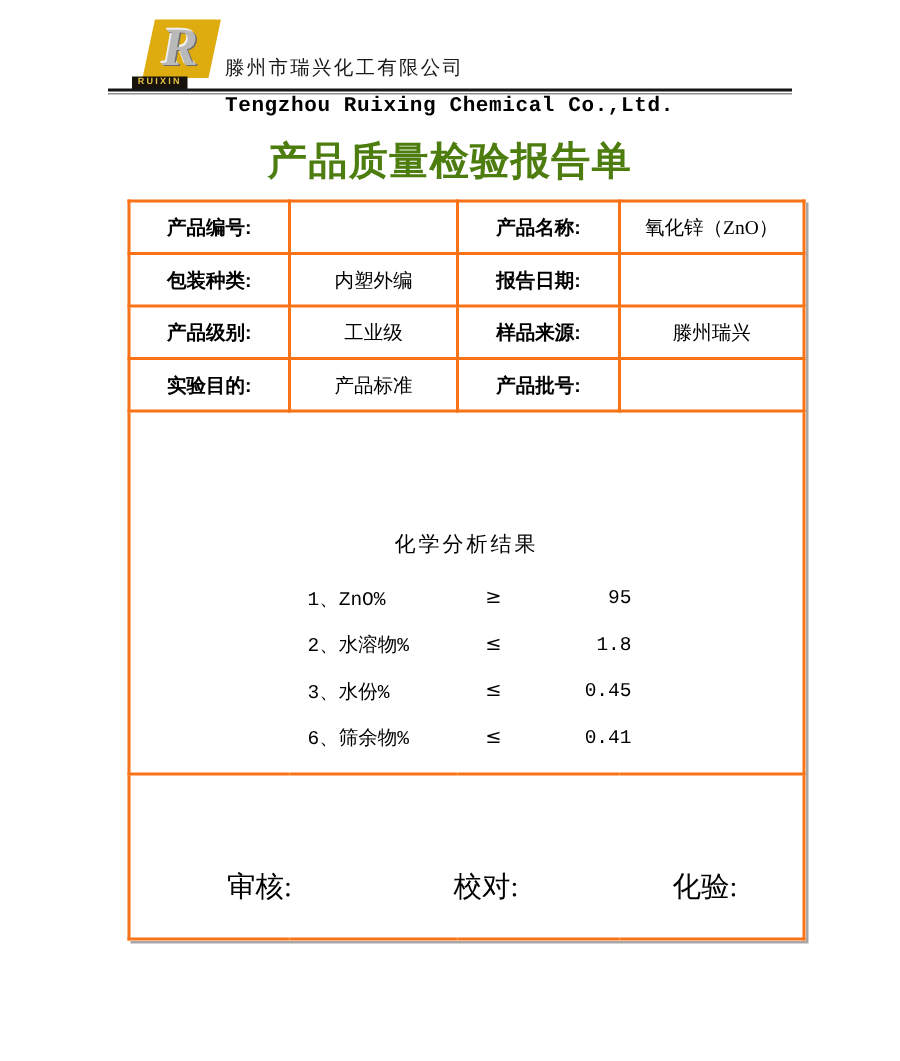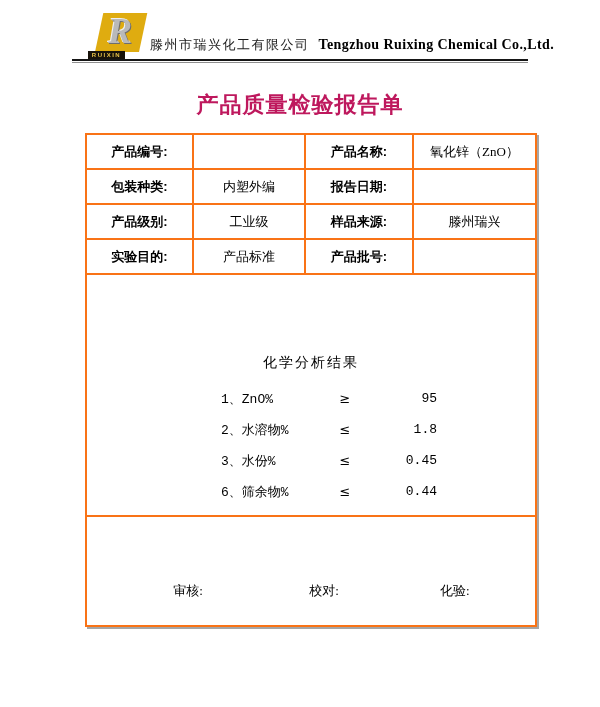--- a/index.html
+++ b/index.html
@@ -22,39 +22,39 @@
     font-size:36px; line-height:44px; text-align:center; color:#b9b9b9;
     text-shadow:1px 1px 0 #6e6e6e, -1px -1px 0 #efefef;
   }
   .logo-band {
     position:absolute; left:0; top:38px; width:37px; height:9px;
     background:#17120a; color:#e6c04a; font-size:6px; font-weight:bold;
     letter-spacing:1.5px; line-height:9px; text-align:center;
   }
   .company-line {
     position:absolute; left:150px; top:36px; width:400px;
-    display:flex; align-items:center; gap:9px; white-space:nowrap;
+    display:flex; align-items:flex-start; gap:9px; white-space:nowrap;flex-direction:column;
   }
   .company-cn {
     font-family:"Liberation Serif", serif; font-size:13px;
     letter-spacing:1.5px; color:#1a1a1a;
   }
   .company-en {
-    font-family:Liberation Serif, serif; font-size:14px;
+    font-family:Liberation Mono, monospace; font-size:14px;
     font-weight:bold; letter-spacing:0.4px; color:#000;
   }
   .header-rule {
     position:absolute; left:72px; top:59px; width:456px; height:1px;
     border-top:2px solid #161616; border-bottom:1px solid #8f8f8f;
   }
 
   
   .doc-title {
     position:absolute; left:0; top:90px; width:600px; text-align:center;
-    font-size:22px; font-weight:bold; letter-spacing:1px; color:#be185d;
+    font-size:26px; font-weight:bold; letter-spacing:1px; color:#4d7c0f;
   }
 
   
   .report-table {
     position:absolute; left:85px; top:133px; width:450px;
     border-collapse:collapse; table-layout:fixed;
     border:2px solid #000; box-shadow:2px 2px 0 rgba(0,0,0,0.35);
   }
   .report-table td {
     border:2px solid #f97316; padding:0; font-size:13px;
@@ -62,38 +62,38 @@
   }
   .info-row { height:35px; }
   .lbl { font-weight:bold; font-family:"Liberation Sans", sans-serif; white-space:nowrap; }
   .val { font-family:"Liberation Serif", serif; white-space:nowrap; }
 
   .analysis-cell { height:240px; vertical-align:top; }
   .analysis-heading {
     margin-top:71px; text-align:center; font-size:14px;
     font-family:"Liberation Serif", serif; letter-spacing:2px;
   }
-  .analysis-items { margin-top:11px;padding-left:16px; }
+  .analysis-items { margin-top:11px; }
   .analysis-item {
     display:grid; grid-template-columns:94px 60px 62px;
     margin-left:118px; height:31px; align-items:center;
     font-family:"Liberation Mono", monospace; font-size:13px;
   }
   .ai-name  { text-align:left;  white-space:nowrap; }
   .ai-op    { text-align:center; font-family:"DejaVu Sans", sans-serif; }
   .ai-value { text-align:right; }
 
   .remarks-cell {
     height:62px; vertical-align:top; text-align:left;
     padding:6px 9px; font-family:"Liberation Serif", serif; font-size:13px;
   }
   .sign-cell { height:108px; vertical-align:top; text-align:left; }
   .sign-inner {
     padding-top:39px; font-family:"Liberation Serif", serif;
-    font-size:13px; white-space:nowrap;padding-left:11px;
+    font-size:19px; white-space:nowrap;padding-left:11px;
   }
   .sig-review    { margin-left:10px; }
   .sig-proofread { margin-left:103px; }
   .sig-assay     { margin-left:98px; }
 </style>
 </head>
 <body>
 
 <div class="page">
 
@@ -160,21 +160,21 @@
               <span class="ai-value">1.8</span>
             </div>
             <div class="analysis-item">
               <span class="ai-name">3、水份%</span>
               <span class="ai-op">≤</span>
               <span class="ai-value">0.45</span>
             </div>
             <div class="analysis-item">
               <span class="ai-name">6、筛余物%</span>
               <span class="ai-op">≤</span>
-              <span class="ai-value">0.44</span>
+              <span class="ai-value">0.41</span>
             </div>
           </div>
         </td>
       </tr>
 
 
       <tr>
         <td class="sign-cell" colspan="4">
           <div class="sign-inner">
             <span class="sig-review">审核:</span>

